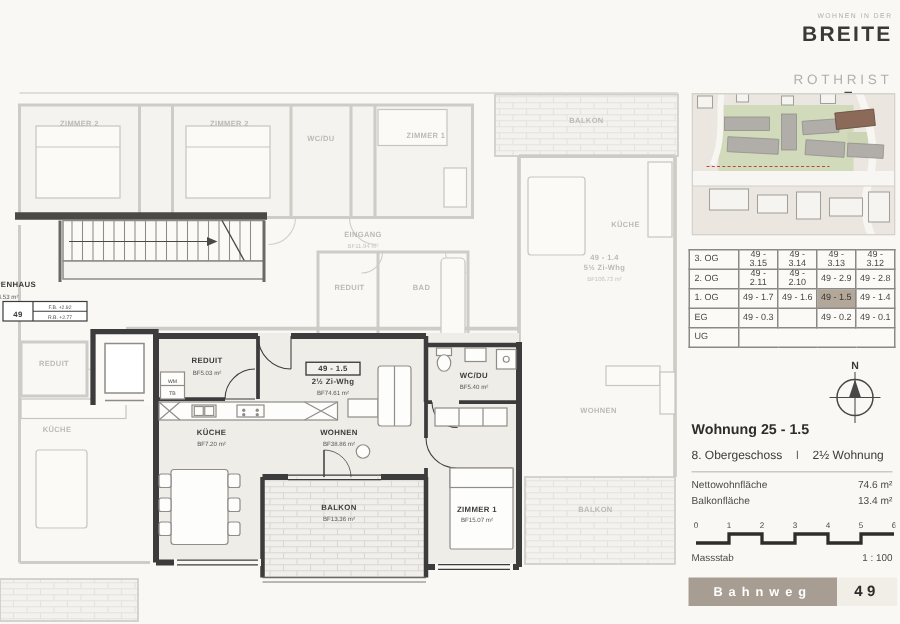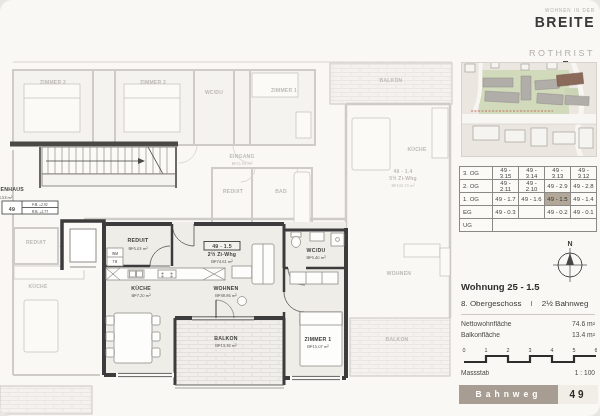--- a/index.html
+++ b/index.html
@@ -1,17 +1,17 @@
 <!DOCTYPE html>
 <html><head>
 <meta charset="utf-8">
 <style>
   html,body{margin:0;padding:0;background:#e8e6e2;}
   .sheet{position:relative;width:600px;height:416px;background:#f9f8f5;overflow:hidden;
-         font-family:"Liberation Sans","DejaVu Sans",sans-serif;border-radius:12px;}
+         font-family:"Liberation Sans","DejaVu Sans",sans-serif;}
   svg text{font-family:"Liberation Sans","DejaVu Sans",sans-serif;}
 
   
   .plan-lbl{text-anchor:middle;}
   .lblD{fill:#3d3c3a;font-size:10.4px;font-weight:bold;letter-spacing:.5px;}
   .lblDa{fill:#5a5855;font-size:8.2px;}
   .lblF{fill:#bdbab5;font-size:10px;font-weight:bold;letter-spacing:.5px;}
   .lblFa{fill:#c6c3be;font-size:8px;}
   .lblT{fill:#3d3c3a;font-size:6.8px;}
 
@@ -332,21 +332,21 @@
 
     <svg class="compass" width="46" height="50">
       <text x="23" y="10" text-anchor="middle" font-size="7" font-weight="bold" fill="#3a3937">N</text>
       <circle cx="23" cy="29" r="12" stroke="#4a4847" stroke-width="1" fill="none"></circle>
       <path d="M23,12V46 M6,29H40" stroke="#4a4847" stroke-width="0.7" fill="none"></path>
       <polygon points="23,17 19,29 27,29" fill="#4a4847"></polygon>
     </svg>
 
     <h1 class="unit-title">Wohnung 25 - 1.5</h1>
     <div class="unit-sub">
-      <span>8. Obergeschoss</span><span class="sep">I</span><span>2½ Bahnweg</span>
+      <span>8. Obergeschoss</span><span class="sep">I</span><span>2½ Wohnung</span>
     </div>
 
     <div class="divider"></div>
     <div class="areas" id="area-rows">
         <div class="row">
           <span>Nettowohnfläche</span>
           <span>74.6 m²</span>
         </div>
         <div class="row">
           <span>Balkonfläche</span>

